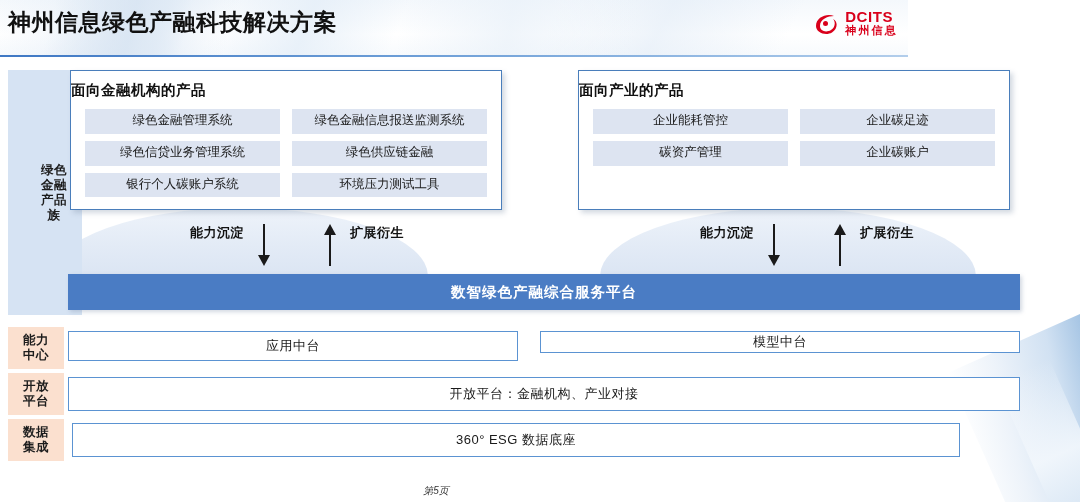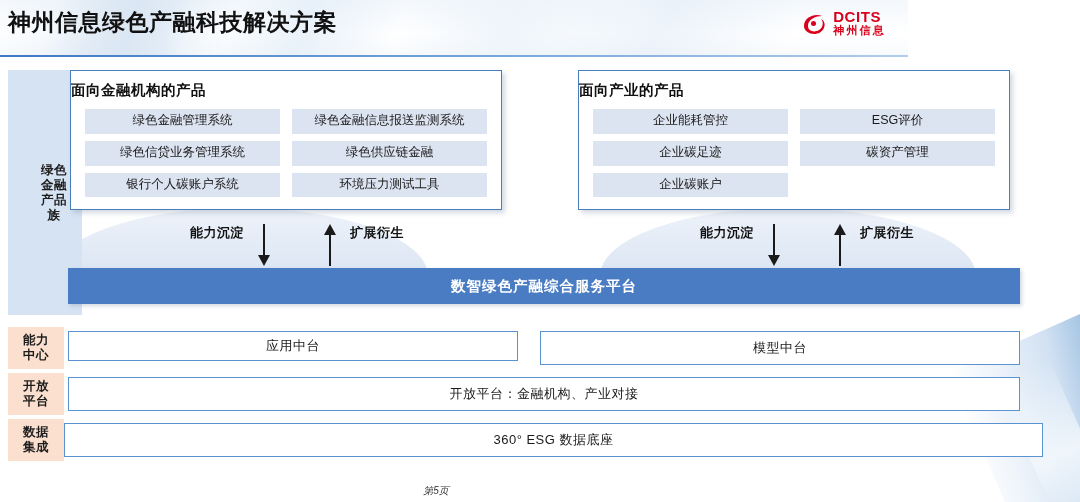--- a/index.html
+++ b/index.html
@@ -47,21 +47,21 @@
     font-size: 23px;
     font-weight: bold;
     letter-spacing: .5px;
     color: #111111;
     white-space: nowrap;
   }
 
   
   .logo {
     position: absolute;
-    right: 22px; top: 9px;
+    right: 10px; top: 9px;
     display: flex;
     align-items: center;
     gap: 6px;
   }
   .logo-mark { width: 26px; height: 24px; display: block; }
   .logo-text { line-height: 1; }
   .logo-en {
     font-size: 15px;
     font-weight: bold;
     color: #d9001b;
@@ -163,21 +163,21 @@
     font-weight: bold;
     color: #111111;
     letter-spacing: .5px;
     white-space: nowrap;
   }
   .arrow-svg { display: block; }
 
   
   .platform-bar {
     position: absolute;
-    left: 68px; top: 268px;
+    left: 68px; top: 274px;
     width: 952px; height: 36px;
     background: #4a7cc4;
     display: flex;
     align-items: center;
     justify-content: center;
     box-shadow: 2px 2px 4px rgba(110,130,160,.3);
   }
   .platform-bar span {
     color: #ffffff;
     font-size: 14.5px;
@@ -258,21 +258,20 @@
       <div class="pill">绿色供应链金融</div>
       <div class="pill">银行个人碳账户系统</div>
       <div class="pill">环境压力测试工具</div>
     </div>
   </div>
 
   <div class="card" style="left:578px;top:70px;width:432px;height:140px;">
     <div class="card-title">面向产业的产品</div>
     <div class="card-grid">
       <div class="pill">企业能耗管控</div>
-      <div class="pill">ESG评价</div>
       <div class="pill">企业碳足迹</div>
       <div class="pill">碳资产管理</div>
       <div class="pill">企业碳账户</div>
     </div>
   </div>
 
   <div class="arrow-group" style="left:190px;top:224px;">
     <span class="arrow-label">能力沉淀</span>
     <svg class="arrow-svg" width="40" height="42" viewBox="0 0 40 42">
       <line x1="20" y1="0" x2="20" y2="33" stroke="#1a1a1a" stroke-width="2"></line>
@@ -298,27 +297,27 @@
     <span class="arrow-label">扩展衍生</span>
   </div>
 
   <div class="platform-bar">
     <span>数智绿色产融综合服务平台</span>
   </div>
 
   <div class="row-box" style="left:68px;top:331px;width:450px;height:30px;">
     <span>应用中台</span>
   </div>
-  <div class="row-box" style="left:540px;top:331px;width:480px;height:34px;align-items:center;">
+  <div class="row-box" style="left:540px;top:331px;width:480px;height:22px;align-items:center;">
     <span>模型中台</span>
   </div>
 
   <div class="row-box" style="left:68px;top:377px;width:952px;height:34px;">
     <span>开放平台：金融机构、产业对接</span>
   </div>
 
-  <div class="row-box" style="left:64px;top:423px;width:979px;height:34px;">
+  <div class="row-box" style="left:72px;top:423px;width:888px;height:34px;">
     <span>360° ESG 数据底座</span>
   </div>
 
   <div class="footer">第5页</div>
 
 </div>
 
 </body></html>

